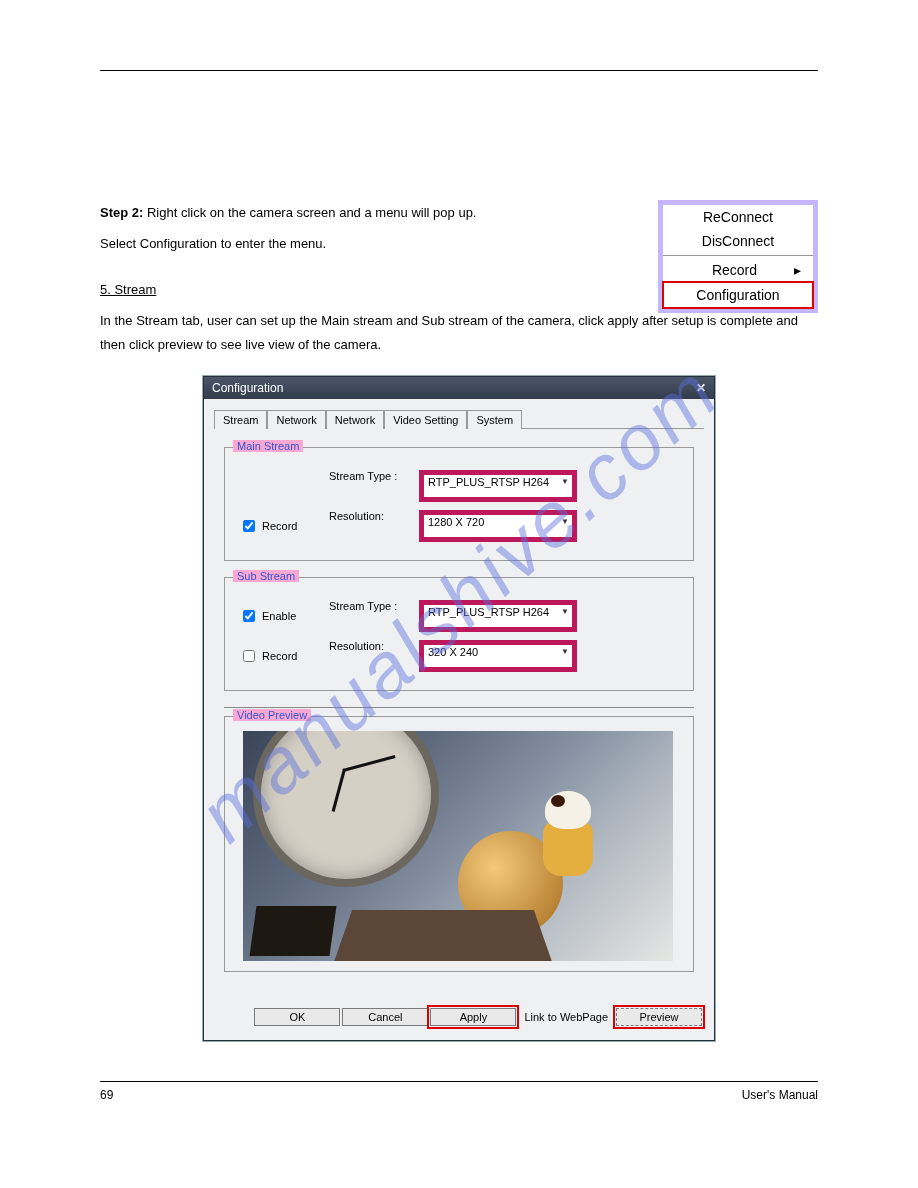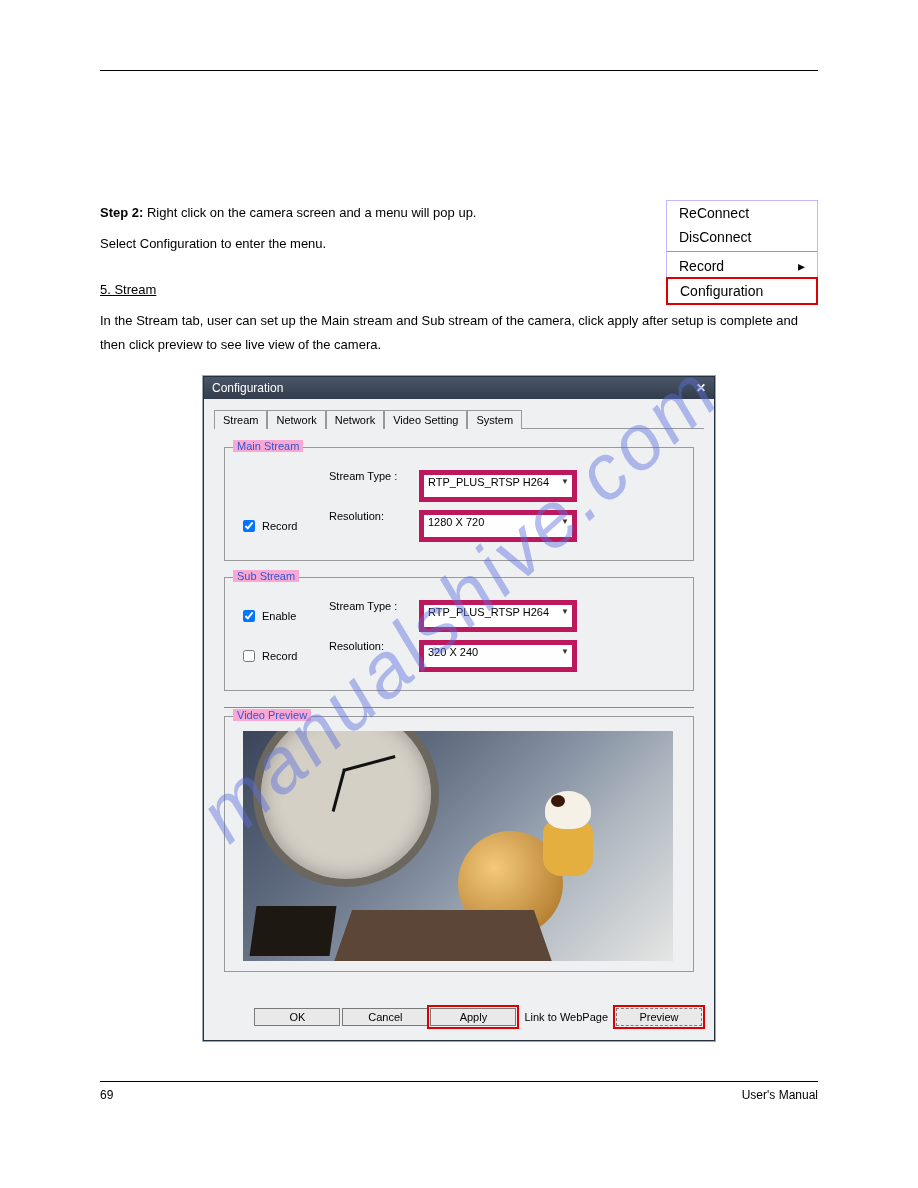--- a/index.html
+++ b/index.html
@@ -27,24 +27,25 @@
   .footer {
     display: flex;
     justify-content: space-between;
     font-size: 12px;
     margin-top: 6px;
   }
   .context-menu {
     position: absolute;
     right: 100px;
     top: 200px;
-    border: 1px solid #c4b5fd;
+    border: 5px solid #c4b5fd;
     background: #fff;
     width: 150px;
     font-size: 14px;
+    text-align: center;
   }
   .context-menu .item {
     padding: 4px 12px;
   }
   .context-menu .sep {
     border-top: 1px solid #999;
     margin: 2px 0;
   }
   .context-menu .arrow {
     float: right;

